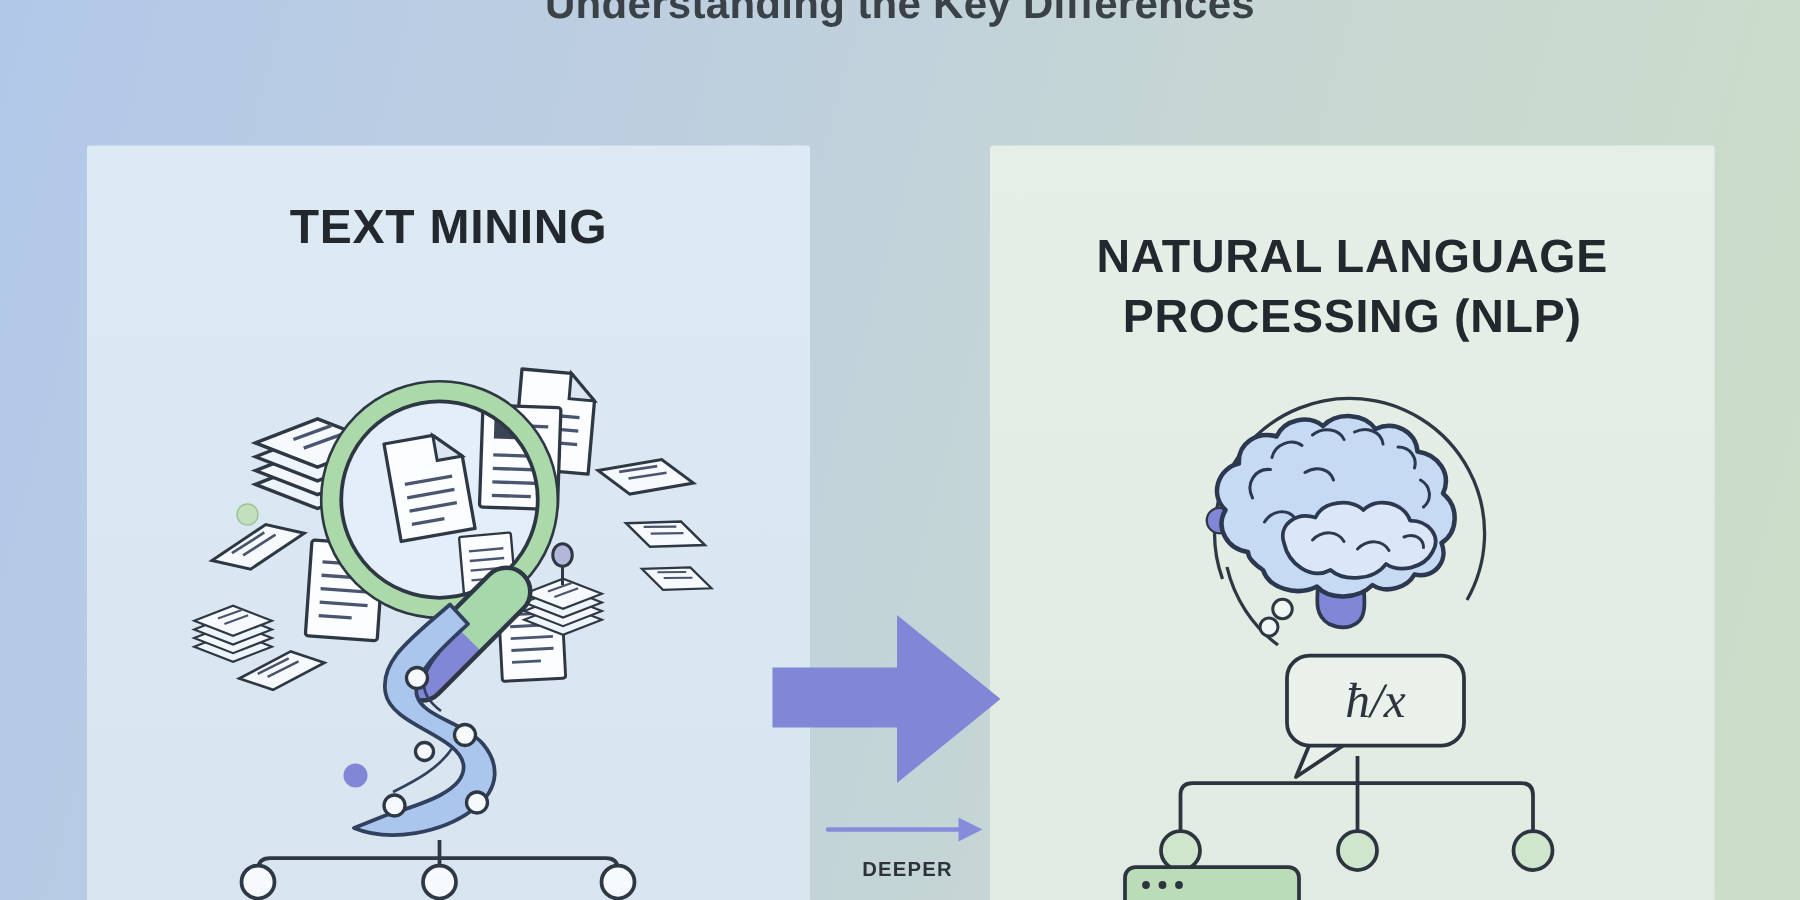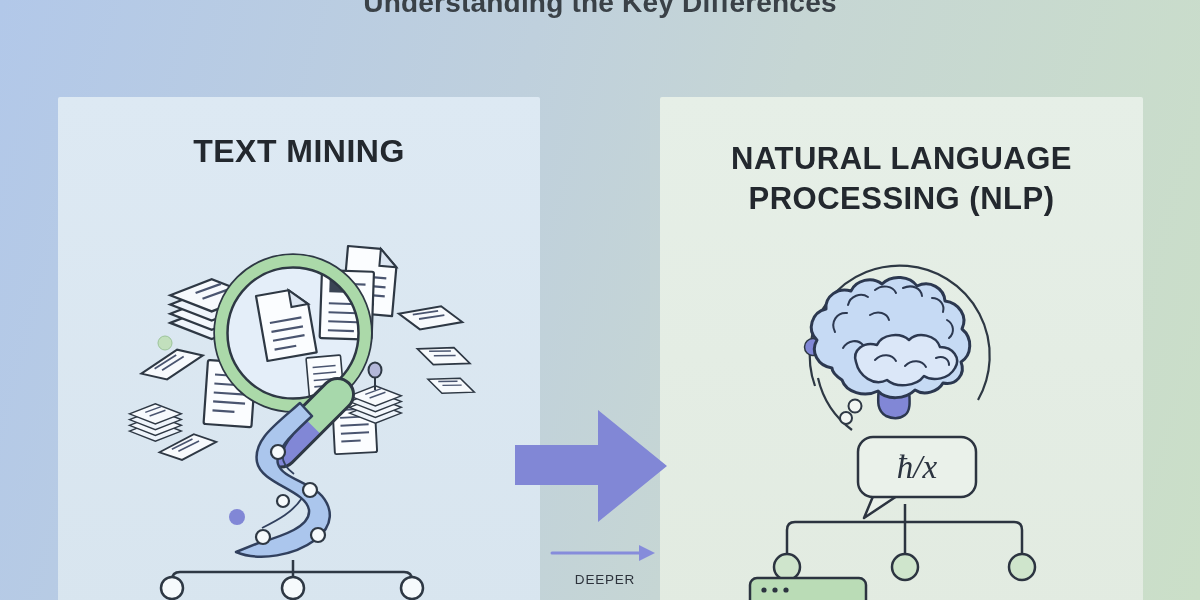--- a/index.html
+++ b/index.html
@@ -6,27 +6,27 @@
   body{width:1200px;height:600px;overflow:hidden;font-family:"Liberation Sans",sans-serif;}
   .stage{position:relative;width:1200px;height:600px;overflow:hidden;
          background:linear-gradient(105deg,#b2c8e9 0%,#bfd0dd 40%,#c6d6d4 60%,#cbdfc8 100%);}
   .page-title{position:absolute;top:-13px;left:0;width:1200px;text-align:center;
               font-size:28px;font-weight:600;color:#3a4147;letter-spacing:.2px;}
   .panel{position:absolute;top:97px;height:520px;border-radius:2px;}
   .panel-left{left:58px;width:482px;background:linear-gradient(180deg,#dde9f3,#d8e5ef);}
   .panel-right{left:660px;width:483px;background:linear-gradient(180deg,#e6efe7,#e2ebe1);}
   .panel h2{margin:0;text-align:center;color:#23282e;font-weight:700;letter-spacing:.5px;}
   .panel-left h2{padding-top:36px;font-size:32px;}
-  .panel-right h2{padding-top:42px;font-size:31px;line-height:40px;width:430px;margin:0 auto;}
+  .panel-right h2{padding-top:42px;font-size:31px;line-height:40px;width:430px;margin:12px auto;}
   .illus{position:absolute;}
   .illus-left{left:110px;top:240px;}
   .illus-right{left:740px;top:260px;}
   .connector{position:absolute;left:505px;top:400px;width:190px;height:200px;z-index:5;}
   .deeper{position:absolute;left:540px;top:572px;width:130px;text-align:center;z-index:6;
-          font-size:13.5px;font-weight:400;letter-spacing:.8px;color:#2d333c;}
+          font-size:13.5px;font-weight:700;letter-spacing:.8px;color:#2d333c;}
 </style>
 </head>
 <body>
 
 <div class="stage">
 
   <div class="page-title">Understanding the Key Differences</div>
 
   <section class="panel panel-left">
     <h2>TEXT MINING</h2>

